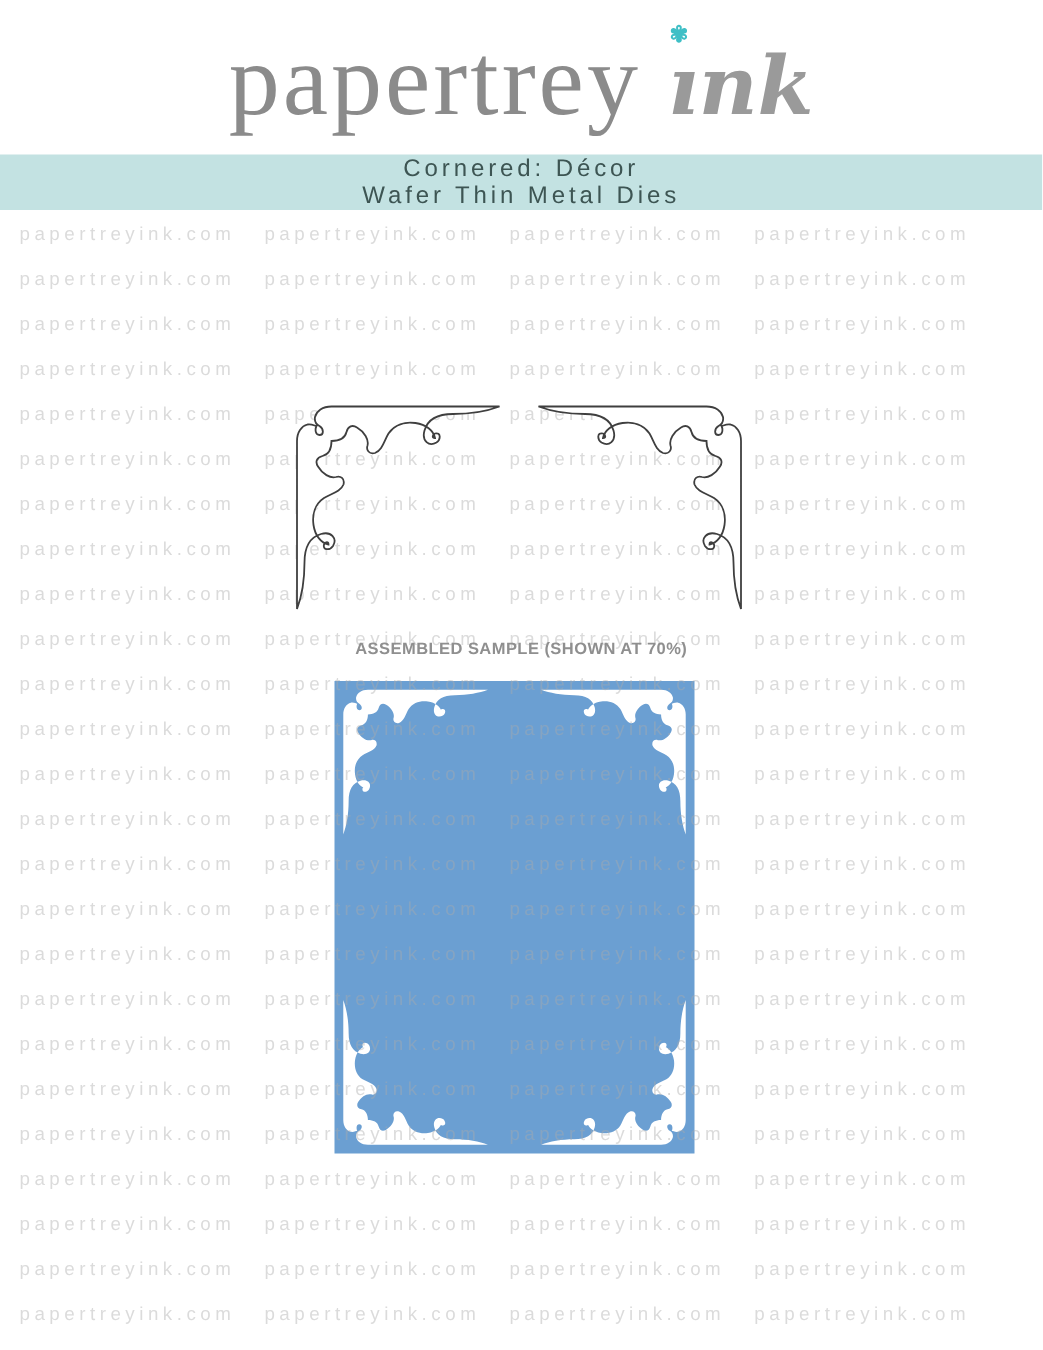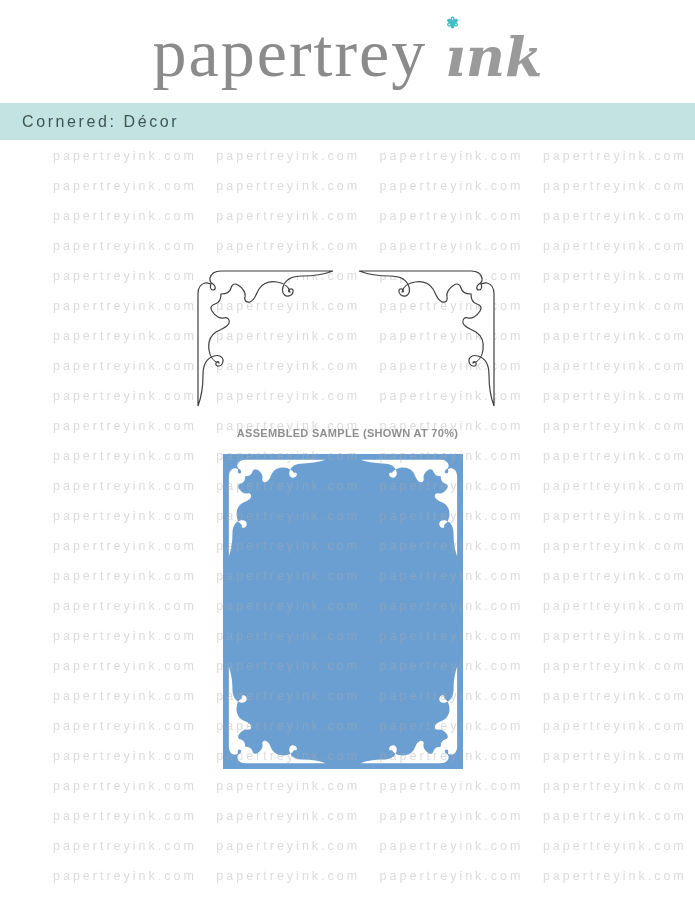--- a/index.html
+++ b/index.html
@@ -16,29 +16,29 @@
         white-space:nowrap;}
   .logo-word1{font-family:"Liberation Serif",serif;font-size:68px;letter-spacing:2px;
         color:var(--logo-gray);}
   .logo-word2{position:relative;display:inline-block;font-family:"DejaVu Serif",serif;
         font-style:italic;font-size:54px;color:var(--ink-gray);margin-left:18px;font-weight:bold;}
   .logo-flower{position:absolute;left:1px;top:-6px;font-size:15px;line-height:1;
         color:var(--flower-teal);font-style:normal;}
 
   
   #banner{position:absolute;top:103px;left:0;width:100%;height:37px;
-        background:var(--banner-bg);display:flex;justify-content:space-between;
-        align-items:center;padding:0 22px;box-sizing:border-box;}
+        background:var(--banner-bg);display:flex;justify-content:center;
+        align-items:center;padding:0 22px;box-sizing:border-box;flex-direction:column;}
   .banner-text{font-size:16px;letter-spacing:2.6px;color:var(--banner-text);}
 
   
   #watermark{position:absolute;top:141px;left:0;right:0;bottom:0;overflow:hidden;
         z-index:5;pointer-events:none;}
   .wm-row{height:30px;line-height:30px;padding-left:13px;font-size:12.5px;
-        letter-spacing:3px;color:var(--watermark-gray);opacity:.42;white-space:pre;margin-left:40px;}
+        letter-spacing:3px;color:var(--watermark-gray);opacity:.42;white-space:pre;}
 
   
   #dies{position:absolute;left:193px;top:266px;z-index:6;}
   #dies use{fill:#ffffff;stroke:var(--die-outline);stroke-width:1.2px;}
 
   
   #sample-label{position:absolute;top:427px;left:0;width:100%;text-align:center;
         z-index:6;font-size:11px;font-weight:bold;letter-spacing:.3px;
         color:var(--label-gray);}
 
@@ -78,20 +78,21 @@
 </svg>
 
 <div id="page">
 
   <div id="logo">
     <span class="logo-word1">papertrey</span><span class="logo-word2"><span>ınk</span><span class="logo-flower">✾</span></span>
   </div>
 
   <div id="banner">
     <span class="banner-text">Cornered: Décor</span>
+    <span class="banner-text">Wafer Thin Metal Dies</span>
   </div>
 
   <div id="card">
     <svg class="corner-fl fl-tl" viewBox="0 0 140 140">
         <use href="#flourish-path"></use>
       </svg>
     <svg class="corner-fl fl-tr" viewBox="0 0 140 140">
         <use href="#flourish-path"></use>
       </svg>
     <svg class="corner-fl fl-bl" viewBox="0 0 140 140">

